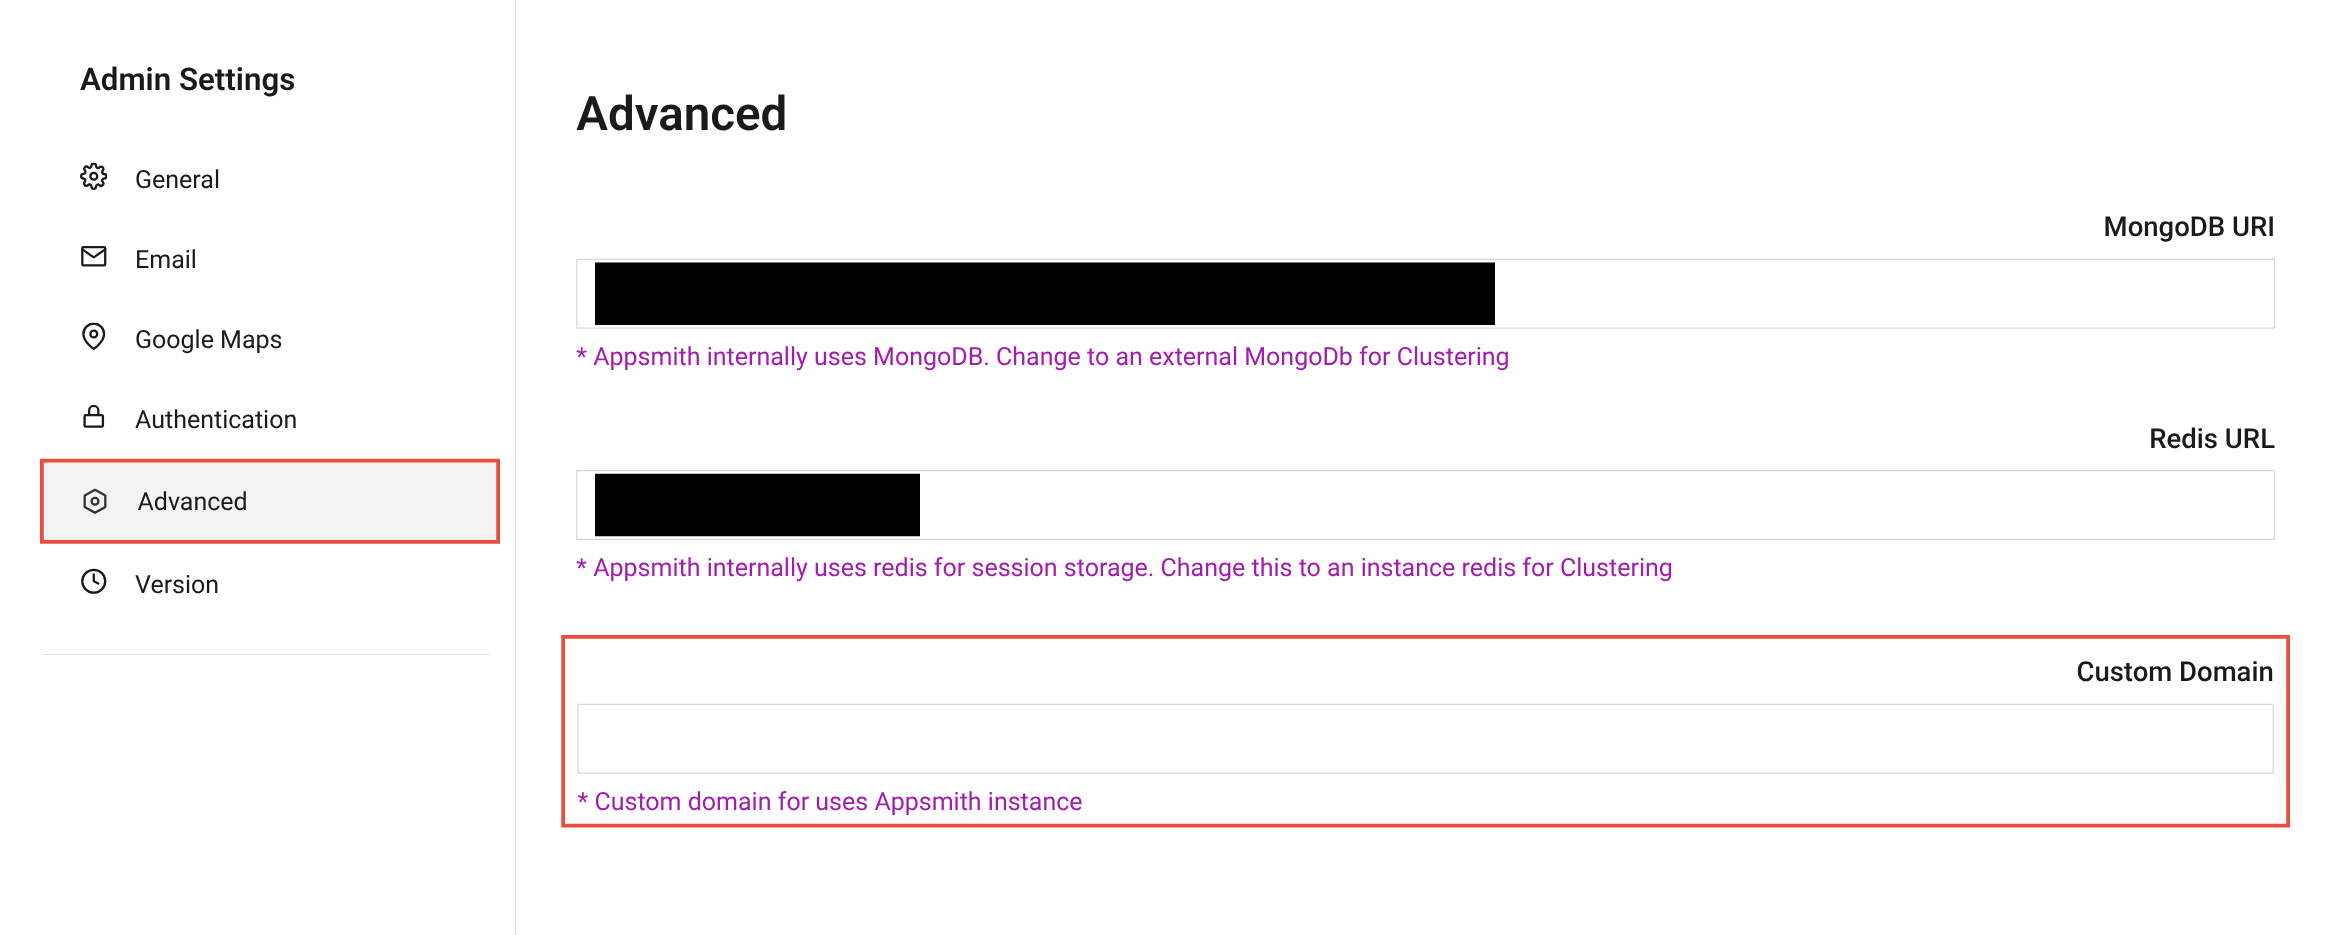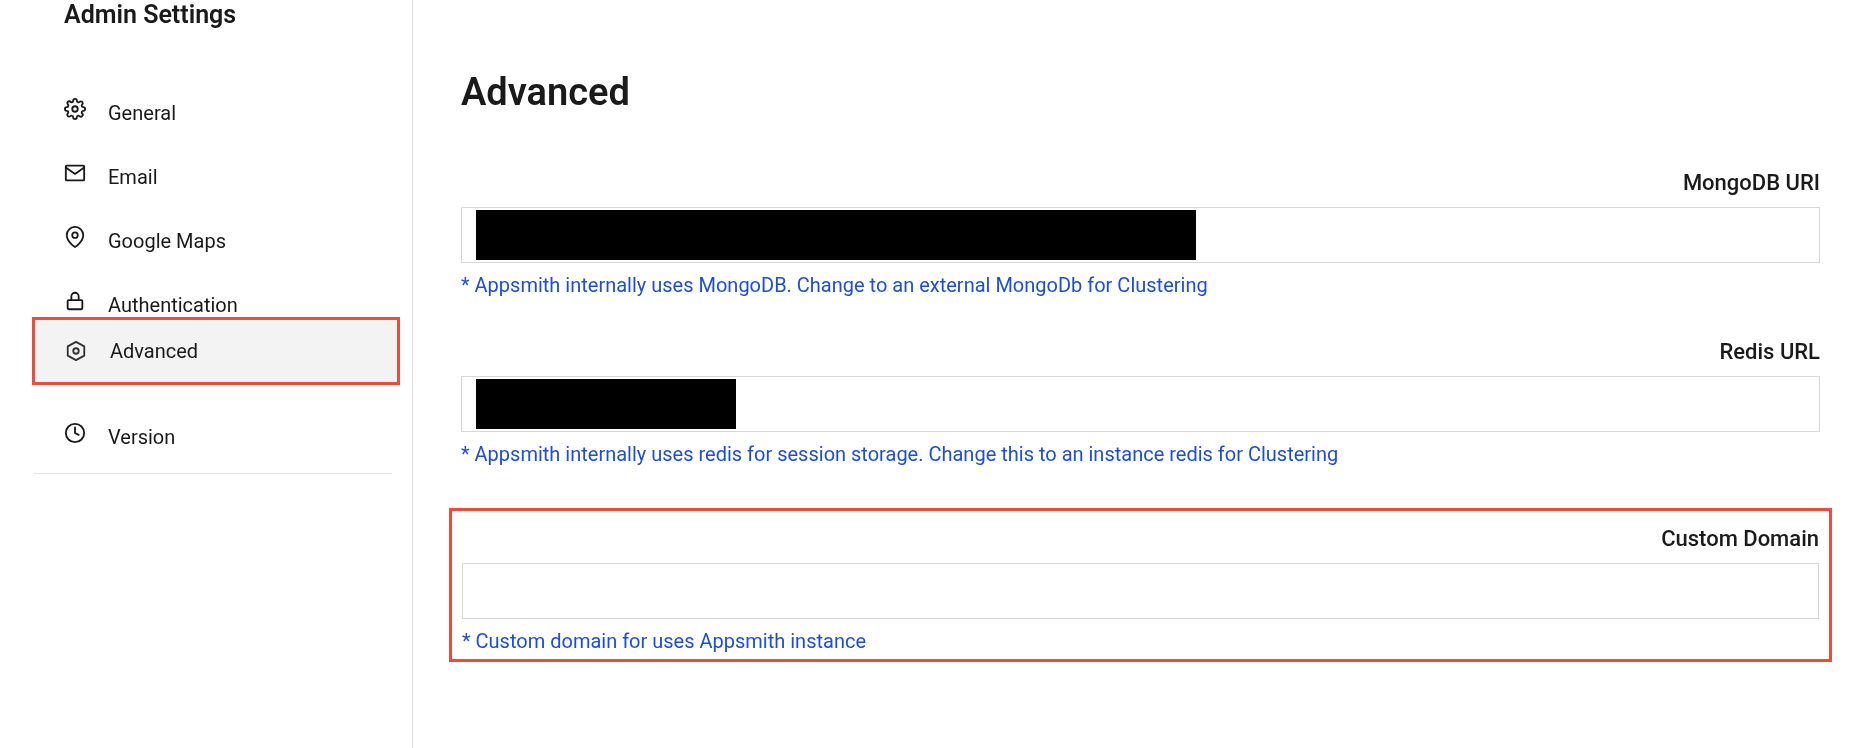--- a/index.html
+++ b/index.html
@@ -11,20 +11,21 @@
       height: 748px;
       overflow: hidden;
     }
     .container {
       display: flex;
       height: 100%;
     }
     .sidebar {
       width: 413px;
       border-right: 1px solid #e0e0e0;
+      padding-top: 50px;
       padding-left: 64px;
       padding-right: 20px;
     }
     .sidebar-title {
       font-size: 25px;
       font-weight: 600;
       margin-bottom: 32px;
       padding-left: 0;
     }
     .sidebar-item {
@@ -92,21 +93,21 @@
       position: absolute;
       top: 2px;
       bottom: 2px;
       left: 14px;
       background: #000;
     }
     .redact.w1 { width: 720px; }
     .redact.w2 { width: 260px; }
     .form-hint {
       font-size: 20px;
-      color: #1d4ed8;
+      color: #a21caf;
       margin-top: 10px;
     }
     .highlight-group {
       border: 3px solid #e94e3c;
       padding: 15px 10px 6px 10px;
       margin-left: -12px;
       margin-right: -12px;
     }
     .sidebar-divider {
       border: none;
@@ -124,21 +125,21 @@
       padding-left: 32px;
       padding-right: 12px;
       height: 68px;
     }
     .advanced-select .highlight-box {
       border: 3px solid #e94e3c;
     }
     .nav-item {
       height: 64px;
       display: flex;
-      align-items: flex-end;
+      align-items: center;
       gap: 22px;
       font-size: 20px;
       cursor: pointer;
     }
   </style>
 </head>
 <body>
 
 <div class="container">
 

